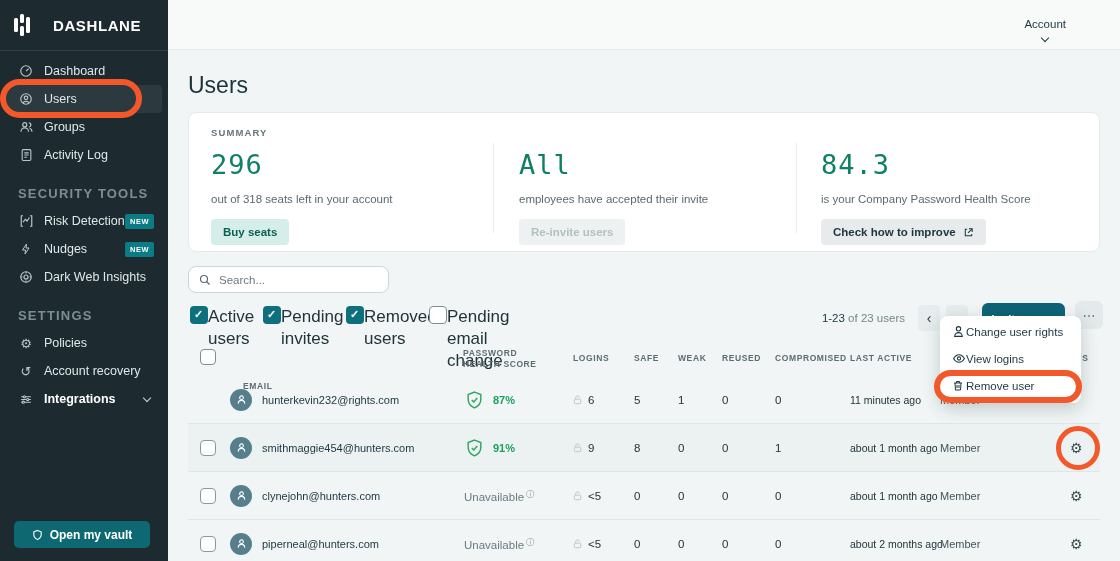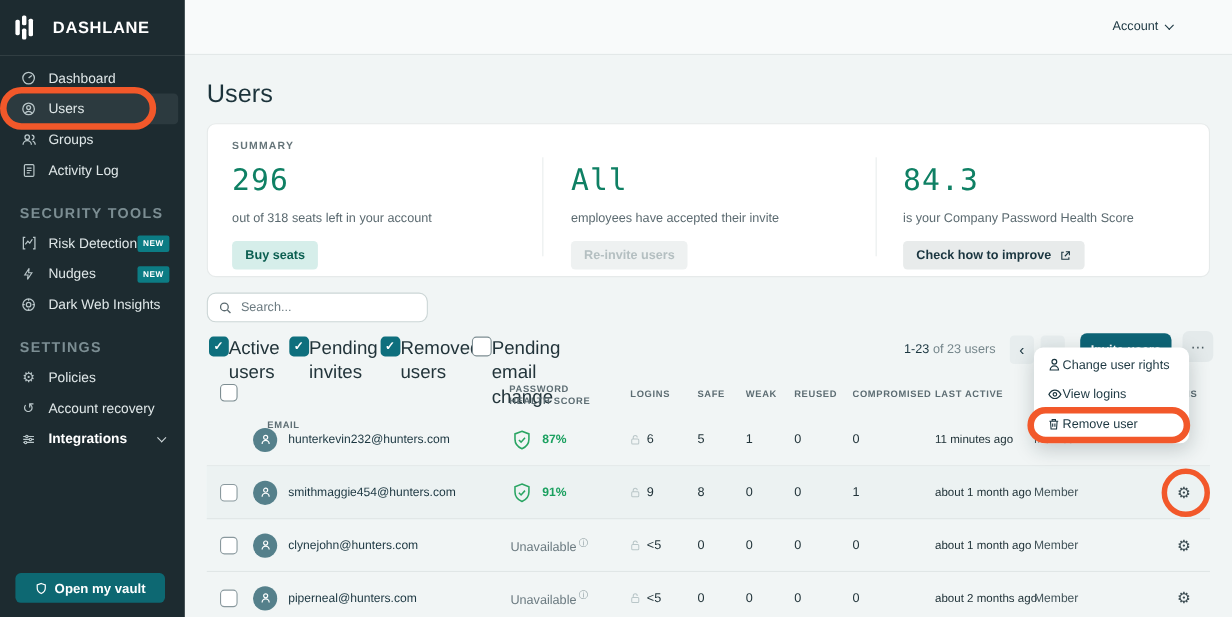--- a/index.html
+++ b/index.html
@@ -2,38 +2,38 @@
 <html><head>
 <meta charset="utf-8">
 <style>
   * { margin:0; padding:0; box-sizing:border-box; }
   html,body { width:1120px; height:561px; overflow:hidden; }
   body { position:relative; background:#f1f5f5; font-family:"Liberation Sans", sans-serif; }
   svg { display:block; }
 
   
   .sidebar { position:absolute; left:0; top:0; width:168px; height:561px; background:#1d2b30; z-index:5; }
-  .logo-row { position:absolute; left:13px; top:13px; display:flex; align-items:center; gap:13px; }
+  .logo-row { position:absolute; left:13px; top:13px; display:flex; align-items:center; gap:18px; }
   .logo-text { color:#fff; font-size:15px; font-weight:800; letter-spacing:.6px; }
   .sidebar-divider { position:absolute; left:0; top:50px; width:168px; border-top:1px solid rgba(255,255,255,.09); }
   .nav { position:absolute; left:0; top:57px; width:168px; }
   .nav-item { display:flex; align-items:center; height:28px; padding-left:18px; color:#dfe7e8; font-size:12.5px; font-weight:500; cursor:default; }
   .nav-item .nicon { width:16px; margin-right:10px; color:#b9c6c9; display:flex; justify-content:center; }
   .nav-item.active { background:#2c3a3f; border-radius:4px; margin:0 6px; padding-left:12px; }
   .section-label { padding-left:18px; margin-top:17px; margin-bottom:6px; font-size:13px; font-weight:700; letter-spacing:1.2px; color:#7c8e93; }
   .badge-new { margin-left:auto; margin-right:14px; background:#0c7c84; color:#fff; font-size:7.5px; font-weight:700; letter-spacing:.5px; padding:3px 5px; border-radius:2px; }
   .chev { width:6px; height:6px; border-right:1.6px solid currentColor; border-bottom:1.6px solid currentColor; transform:rotate(45deg); display:inline-block; }
   .nav-item .chev { margin-left:auto; margin-right:18px; color:#cfd8da; margin-top:-3px; }
   .bold-item { font-weight:700; color:#fff; }
   .vault-btn { position:absolute; left:14px; bottom:13px; width:136px; height:27px; background:#0d6872; border-radius:5px; color:#fff; font-size:12px; font-weight:600; display:flex; align-items:center; justify-content:center; gap:7px; cursor:pointer; }
   .glyph-icon { font-family:"DejaVu Sans", sans-serif; font-style:normal; }
 
   
   .topbar { position:absolute; left:168px; top:0; width:952px; height:50px; background:#f8fafa; border-bottom:1px solid #e3e8e8; }
-  .account { position:absolute; right:54px; top:18px; display:flex; align-items:center; gap:7px; font-size:11.5px; font-weight:500; color:#1b3640; cursor:pointer; }
+  .account { position:absolute; right:54px; top:18px; display:flex; align-items:center; gap:7px; font-size:11.5px; font-weight:500; color:#1b3640; cursor:pointer;flex-direction:column; }
   .account .chev { color:#1b3640; margin-top:-2px; }
 
   
   .page-title { position:absolute; left:188px; top:72px; font-size:23px; font-weight:500; color:#1c333b; }
 
   .card { position:absolute; left:188px; top:112px; width:912px; height:140px; background:#fff; border:1px solid #e6eaea; border-radius:8px; }
   .card-label { position:absolute; left:22px; top:14px; font-size:9.5px; font-weight:700; letter-spacing:1.1px; color:#66757a; }
   .vdiv { position:absolute; top:30px; bottom:18px; border-left:1px solid #e9eded; }
   .col { position:absolute; top:36px; }
   .big-num { font-family:"DejaVu Sans Mono", monospace; font-size:27px; color:#0f8064; letter-spacing:1px; }
@@ -319,21 +319,21 @@
 
 <div class="rows">
 
   <div class="trow">
     <span class="cell avatar">
       <svg width="11" height="11" viewBox="0 0 24 24" fill="none" stroke="#ffffff" stroke-width="2.4">
           <circle cx="12" cy="8" r="4"></circle>
           <path d="M5 21a7 7 0 0 1 14 0"></path>
         </svg>
     </span>
-    <span class="cell c-email">hunterkevin232@hunters.com</span>
+    <span class="cell c-email">hunterkevin232@rights.com</span>
     <span class="cell c-shield">
       <svg width="19" height="20" viewBox="0 0 24 24" fill="none" stroke="#2aa563" stroke-width="1.8">
           <path d="M12 2l8 3v6c0 5-3.5 9-8 11-4.5-2-8-6-8-11V5l8-3z"></path>
           <path d="M8.5 12l2.5 2.5 4.5-5"></path>
         </svg>
     </span>
     <span class="cell c-pct">87%</span>
     <span class="cell c-lock">
       <svg width="11" height="12" viewBox="0 0 24 24" fill="none" stroke="currentColor" stroke-width="2">
           <rect x="5" y="10" width="14" height="10" rx="2"></rect>

